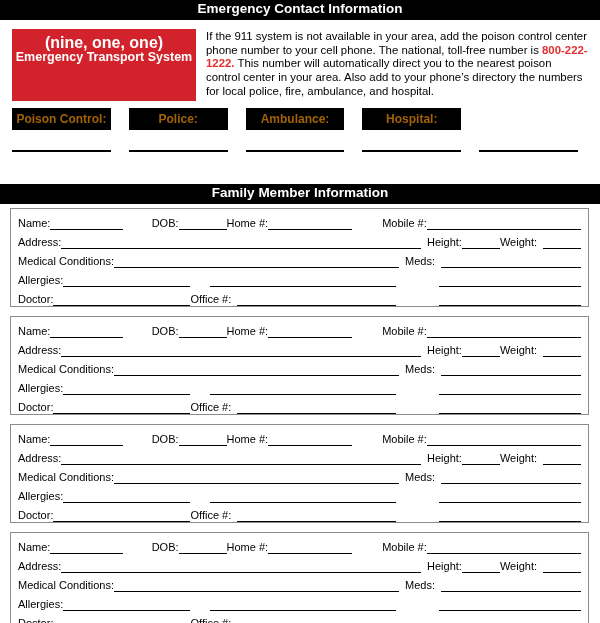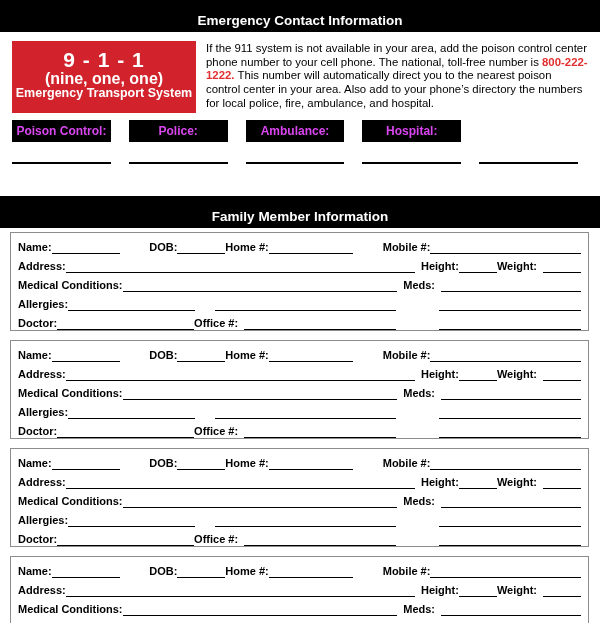--- a/index.html
+++ b/index.html
@@ -1,70 +1,69 @@
 <!DOCTYPE html>
 <html style="--box-red: #d2232c;"><head>
 <meta charset="utf-8">
 <style>
   * { margin:0; padding:0; box-sizing:border-box; }
   html,body { width:600px; height:623px; background:#fff; overflow:hidden;
               font-family:"Liberation Sans", sans-serif; color:#000; }
 
   
-  .bar { height:32px; background:#000; color:#fff; font-weight:700;
+  .bar { height:20px; background:#000; color:#fff; font-weight:700;
          font-size:13.5px; display:flex; justify-content:center;
          align-items:flex-end; padding-bottom:4px; }
 
   
   .emergency-row { display:flex; margin:9px 12px 0 12px; }
   .red-card { width:184px; height:72px; background:var(--box-red,#d2232c);
               color:#fff; text-align:center; padding-top:7px; flex:none; }
   .red-card .big   { font-size:21px; font-weight:700; letter-spacing:1px; line-height:24px; }
   .red-card .small { font-size:16px;  font-weight:700; line-height:14px; }
   .red-card .sys   { font-size:12.5px; font-weight:700; line-height:15px; }
   .instructions { flex:1; margin-left:10px; font-size:11.4px; line-height:13.7px;
                   padding-top:1px; }
   .phone-number { font-weight:700; }
 
   
   .contacts-grid { display:grid; grid-template-columns:repeat(5,1fr);
                    column-gap:18px; padding:0 22px 0 12px; }
   .contacts-grid.boxes { margin-top:7px; }
-  .contact-box { background:#000; color:#d946ef; font-weight:700; font-size:12px;
+  .contact-box { background:#000; color:#a16207; font-weight:700; font-size:12px;
                  height:22px; display:flex; justify-content:center;
                  align-items:center; white-space:nowrap; }
   .contacts-grid.blanks { margin-top:10px; }
   .contact-blank { height:12px; border-bottom:2px solid #000; }
 
   .family-bar { margin-top:32px; }
 
   
   .members { margin-top:4px; }
   .member-block { margin:0 11px 9px 10px; border:1px solid #8c8c8c;
                   padding:2px 7px 0 7px; height:99px; }
-  .frow { display:flex; align-items:flex-end; height:19px; font-size:11px;font-weight:bold; }
+  .frow { display:flex; align-items:flex-end; height:19px; font-size:11px; }
   .lbl { white-space:nowrap; line-height:14px; }
   .blank { height:12px; border-bottom:1.5px solid #000; flex:none; }
   .grow  { flex:1 1 auto; }
   .w38  { width:38px; }  .w48 { width:48px; }  .w84 { width:84px; }
   .w82  { width:82px; }  .w127{ width:127px; } .w137{ width:137px; }
   .w140 { width:140px; } .w142{ width:142px; }
   .ml6  { margin-left:6px; }  .ml13 { margin-left:29px; } .ml14 { margin-left:0;text-align:right; }
   .ml15 { margin-left:30px; } .ml20 { margin-left:20px; } .ml43 { margin-left:43px; }
 </style>
 </head>
 <body>
 
 <div class="bar">
   <span>Emergency Contact Information</span>
 </div>
 
 <div class="emergency-row">
   <div class="red-card">
-    <div class="big">9 - 1 - 1</div>
     <div class="small">(nine, one, one)</div>
     <div class="sys">Emergency Transport System</div>
   </div>
   <div class="instructions">
     <span>If the 911 system is not available in your area, add the poison control center phone number to your cell phone. The national, toll-free number is </span><span class="phone-number" style="color: rgb(226, 47, 47);">800-222-1222.</span><span> This number will automatically direct you to the nearest poison control center in your area. Also add to your phone’s directory the numbers for local police, fire, ambulance, and hospital.</span>
   </div>
 </div>
 
 <div class="contacts-grid boxes" id="contacts-boxes">
     <div class="contact-box">Poison Control:</div>

